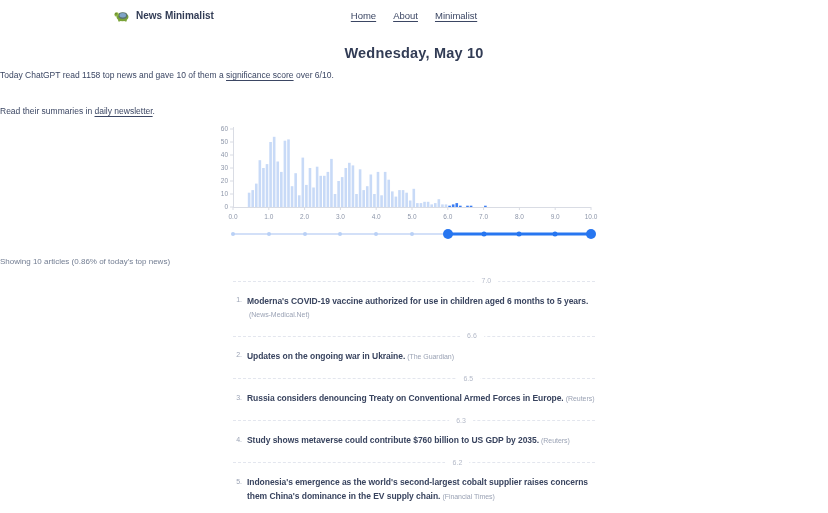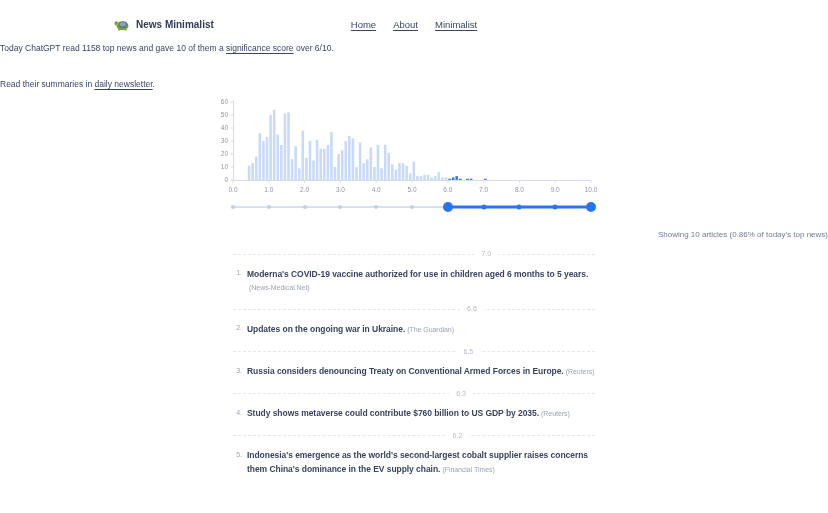--- a/index.html
+++ b/index.html
@@ -1,19 +1,19 @@
 <!DOCTYPE html>
 <html><head>
 <meta charset="utf-8">
 <style>
   * { box-sizing: border-box; margin: 0; padding: 0; }
   html,body { width: 828px; height: 513px; overflow: hidden; background: #ffffff; }
   body { font-family: "Liberation Sans", sans-serif; color: #3b4663; }
 
-  .header { width: 600px; margin: 9px auto; padding-top: 6px; display: flex; align-items: center; position: relative; height: 24px; text-align: right; }
+  .header { width: 600px; margin: 0 auto; padding-top: 6px; display: flex; align-items: center; position: relative; height: 24px; text-align: right; }
   .brand { display: flex; align-items: center; gap: 6px; cursor: pointer; }
   .brand-name { font-size: 10px; font-weight: bold; color: #323c55; }
   .nav { position: absolute; left: 50%; transform: translateX(-50%); display: flex; gap: 17px; }
   .nav a { font-size: 9.5px; color: #3b4663; text-decoration: underline; text-underline-offset: 2px; cursor: pointer; }
 
   .page-title { text-align: center; font-size: 14.5px; font-weight: bold; color: #323c55; margin-top: 21px; letter-spacing: 0.2px; }
 
   .intro { text-align: left; font-size: 8.5px; color: #3b4663; margin-top: 8px; line-height: 1.5; }
   .intro + .intro { margin-top: 23px; }
   .intro a { color: #3b4663; text-decoration: underline; text-underline-offset: 2px; cursor: pointer; }
@@ -24,21 +24,21 @@
 
   .slider { position: relative; width: 358px; height: 12px; margin-top: 5px; }
   .track { position: absolute; top: 50%; transform: translateY(-50%); border-radius: 2px; }
   .track.inactive { left: 0; width: 60%; height: 2px; background: #d3e0f8; }
   .track.active { left: 60%; width: 40%; height: 3px; background: #2776f0; }
   .dot { position: absolute; top: 50%; transform: translate(-50%,-50%); border-radius: 50%; }
   .dot.inactive { width: 4px; height: 4px; background: #b9d0f6; }
   .dot.active { width: 5px; height: 5px; background: #2776f0; }
   .dot.handle { width: 10px; height: 10px; background: #2776f0; cursor: pointer; }
 
-  .showing { text-align: right; font-size: 8px; color: #727d92; margin-top: 17px; }
+  .showing { text-align: left; font-size: 8px; color: #727d92; margin-top: 17px; }
 
   .news-list { width: 362px; margin: 4px auto 0; list-style: none; }
   .divider { position: relative; border-top: 1px dashed #e3e6ee; height: 0; margin: 15px 0 13px; }
   .score { position: absolute; top: -4.5px; transform: translateX(-50%); background: #ffffff; padding: 0 7px; font-size: 7px; color: #b4bac9; }
   .article { display: flex; gap: 5px; cursor: pointer; }
   .rank { flex: none; width: 9px; text-align: right; font-size: 7px; color: #9ba3b5; padding-top: 1.5px; }
   .title-wrap { font-size: 8.5px; line-height: 1.55; color: #39445f; letter-spacing: -0.05px; }
   .title { font-weight: 700; }
   .source { font-size: 7px; color: #9ba3b5; margin-left: 2px; }
 </style>
@@ -61,20 +61,21 @@
     <span class="brand-name">News Minimalist</span>
   </div>
   <nav class="nav" id="nav">
       <a>Home</a>
       <a>About</a>
       <a>Minimalist</a>
     </nav>
 </header>
 
 <main>
+  <h1 class="page-title">Wednesday, May 10</h1>
 
   <p class="intro"><span>Today ChatGPT read 1158 top news and gave 10 of them a </span><a>significance score</a><span> over 6/10.</span></p>
   <p class="intro"><span>Read their summaries in </span><a>daily newsletter</a><span>.</span></p>
 
   <div class="chart-wrap">
     <svg id="chart" class="chart-svg" width="362" height="96" viewBox="0 0 362 96">
         <line x1="0.5" y1="0" x2="0.5" y2="80" stroke="#d9dce4" stroke-width="1"></line>
         <line x1="0" y1="80.5" x2="358" y2="80.5" stroke="#d9dce4" stroke-width="1"></line>
         <line x1="-3" y1="80" x2="0" y2="80" stroke="#d9dce4"></line>
         <text x="-5" y="82.3" text-anchor="end" class="axis-text">0</text>

